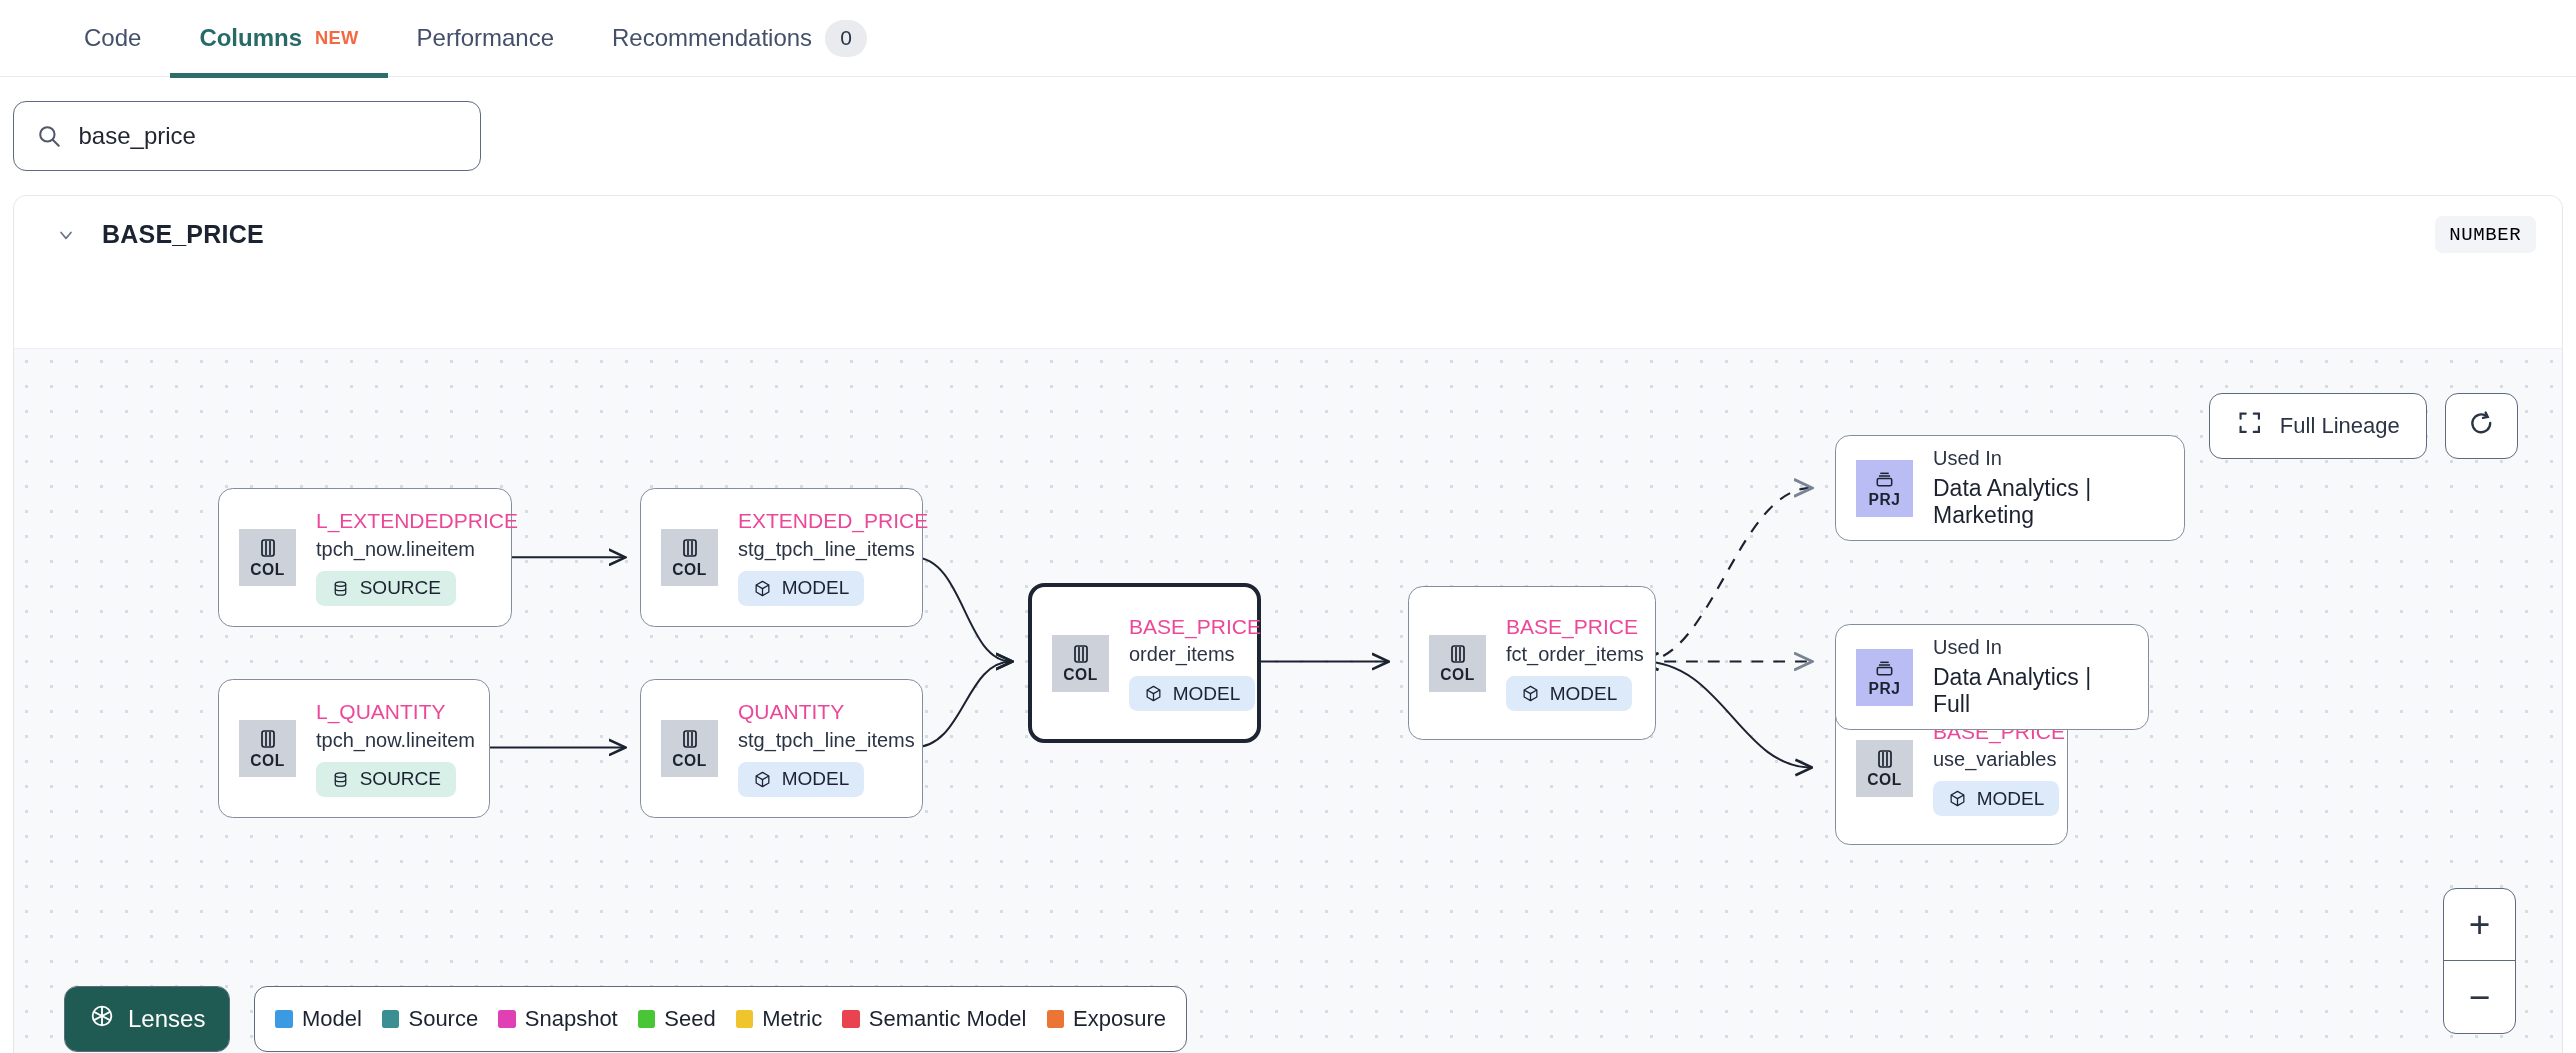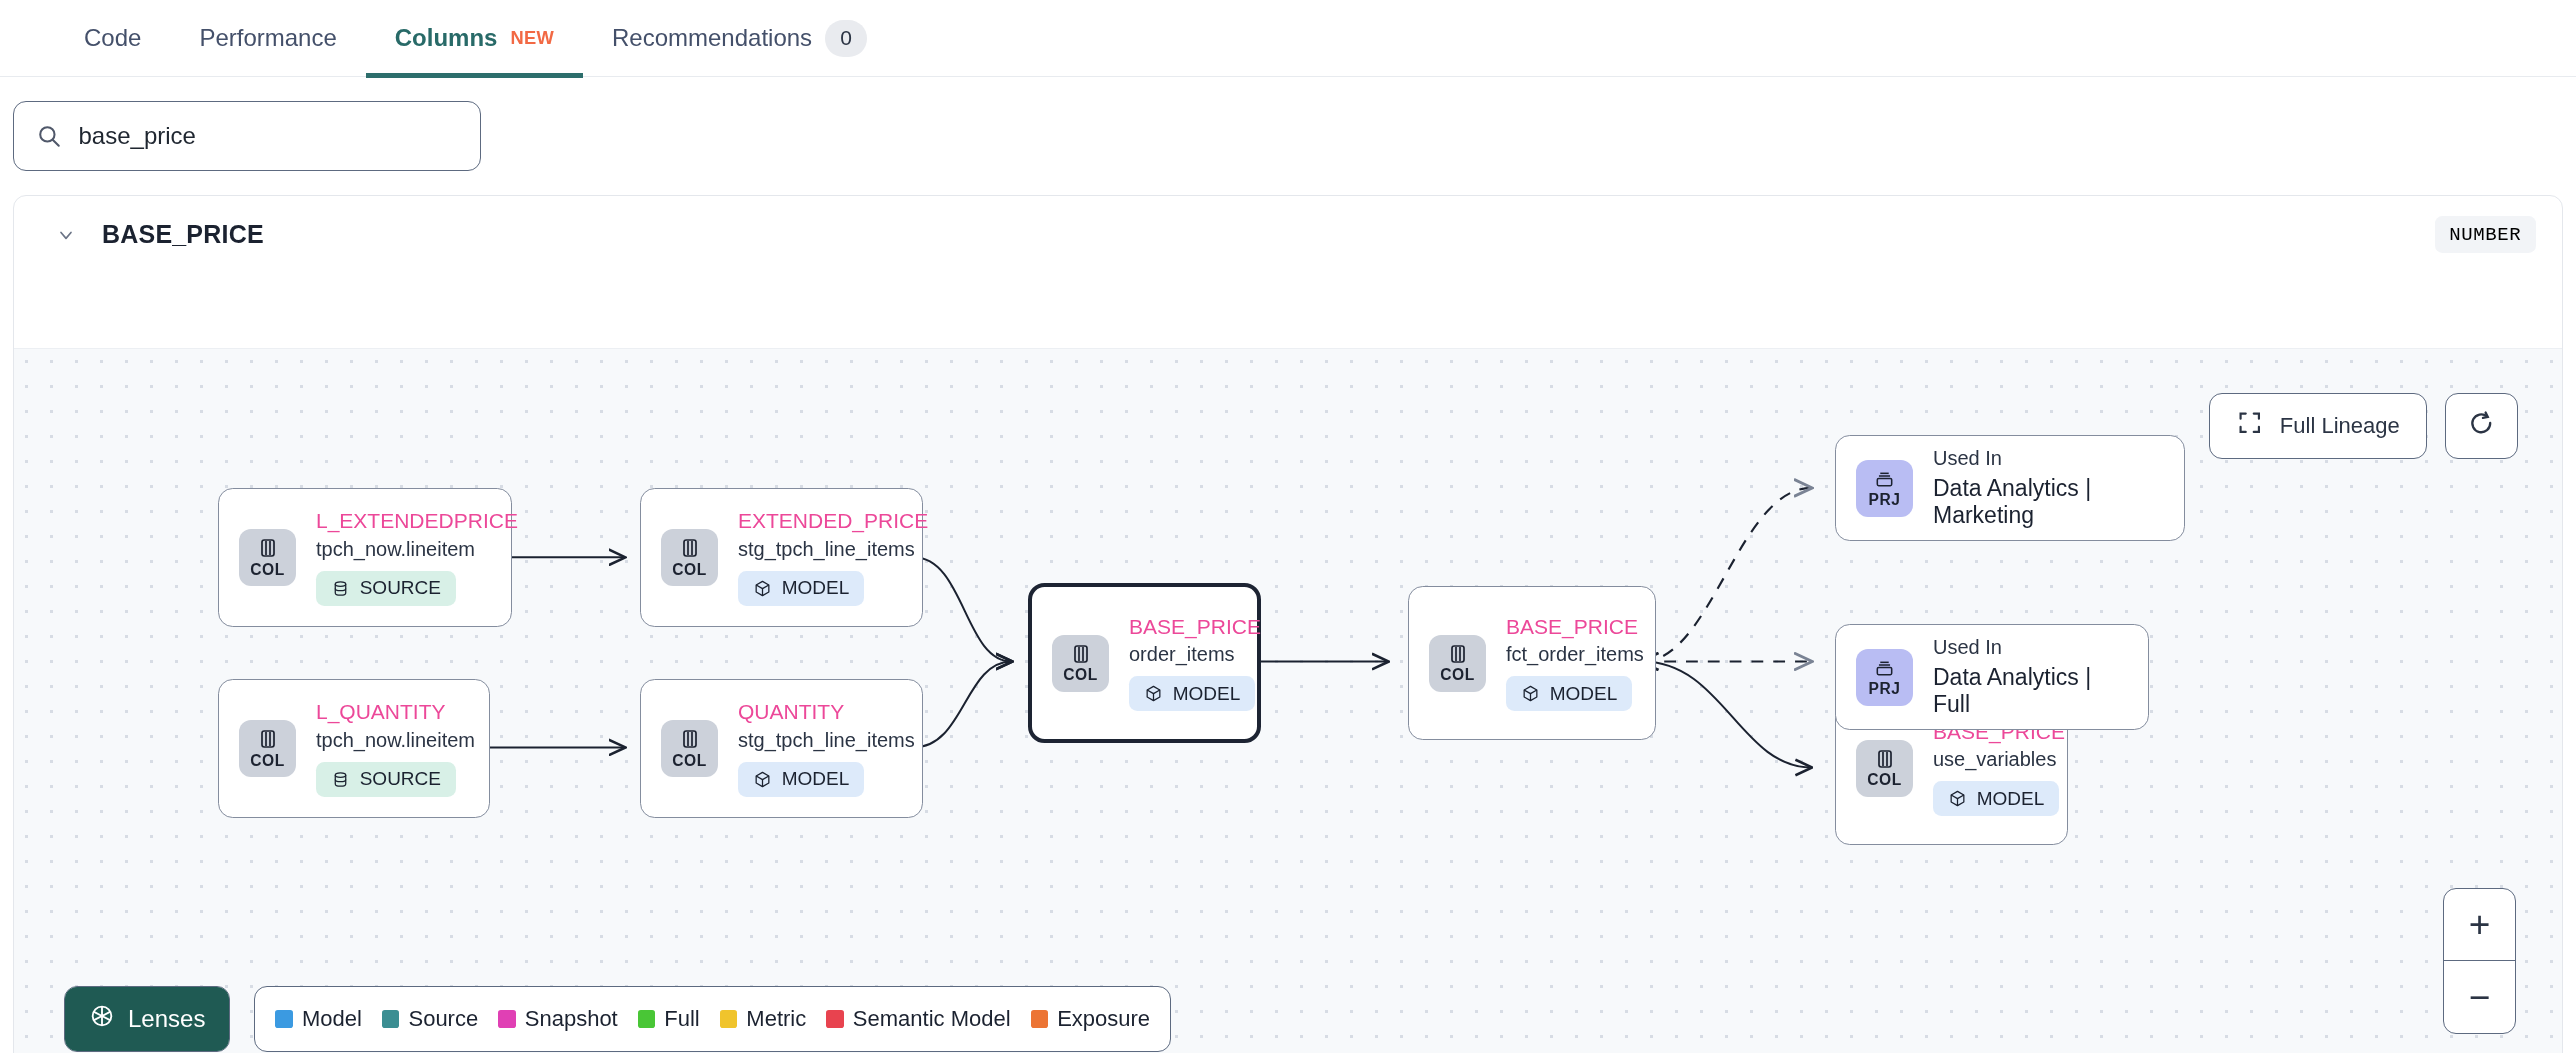--- a/index.html
+++ b/index.html
@@ -148,21 +148,21 @@
     border: 1.8px solid #848d9e;
     border-radius: 14.7px;
     display: flex;
     align-items: center;
     padding: 0 20px;
     cursor: pointer;
   }
   .node.focus { border: 4.6px solid #1d2433; border-radius: 16.5px; }
   .node .kind {
     width: 57px; height: 57px;
-    border-radius: 12px;
+    border-radius: 0;
     background: #ccd1da;
     display: flex; flex-direction: column;
     align-items: center; justify-content: center;
     gap: 0.9px;
     flex: 0 0 auto;
     color: #1c2230;
   }
   .node .kind.prj { background: #b9bdf3; }
   .node .kind .klabel { font-size: 15.6px; font-weight: bold; letter-spacing: 0.5px; }
   .node .body { padding-left: 20px; display: flex; flex-direction: column; gap: 4.6px; }
@@ -261,26 +261,26 @@
   .legend .li { display: flex; align-items: center; gap: 9.2px; font-size: 22px; color: #1b2230; }
   .legend .sw { width: 17.4px; height: 17.4px; border-radius: 2.8px; flex: 0 0 auto; }
 </style>
 </head>
 <body>
 
 <div class="tabbar">
   <div class="tab">
     <span>Code</span>
   </div>
-  <div class="tab">
-    <span>Performance</span>
-  </div>
   <div class="tab active">
     <span>Columns</span>
     <span class="tab-new">NEW</span>
+  </div>
+  <div class="tab">
+    <span>Performance</span>
   </div>
   <div class="tab">
     <span>Recommendations</span>
     <span class="tab-count">0</span>
   </div>
 </div>
 
 <div class="searchwrap">
   <div class="searchbox">
     <span class="si">
@@ -585,21 +585,21 @@
         <div class="li">
           <span class="sw" style="background:#3b8e92"></span>
           <span>Source</span>
         </div>
         <div class="li">
           <span class="sw" style="background:#e040b4"></span>
           <span>Snapshot</span>
         </div>
         <div class="li">
           <span class="sw" style="background:#49c636"></span>
-          <span>Full</span>
+          <span>Seed</span>
         </div>
         <div class="li">
           <span class="sw" style="background:#f0c42c"></span>
           <span>Metric</span>
         </div>
         <div class="li">
           <span class="sw" style="background:#e8434f"></span>
           <span>Semantic Model</span>
         </div>
         <div class="li">

